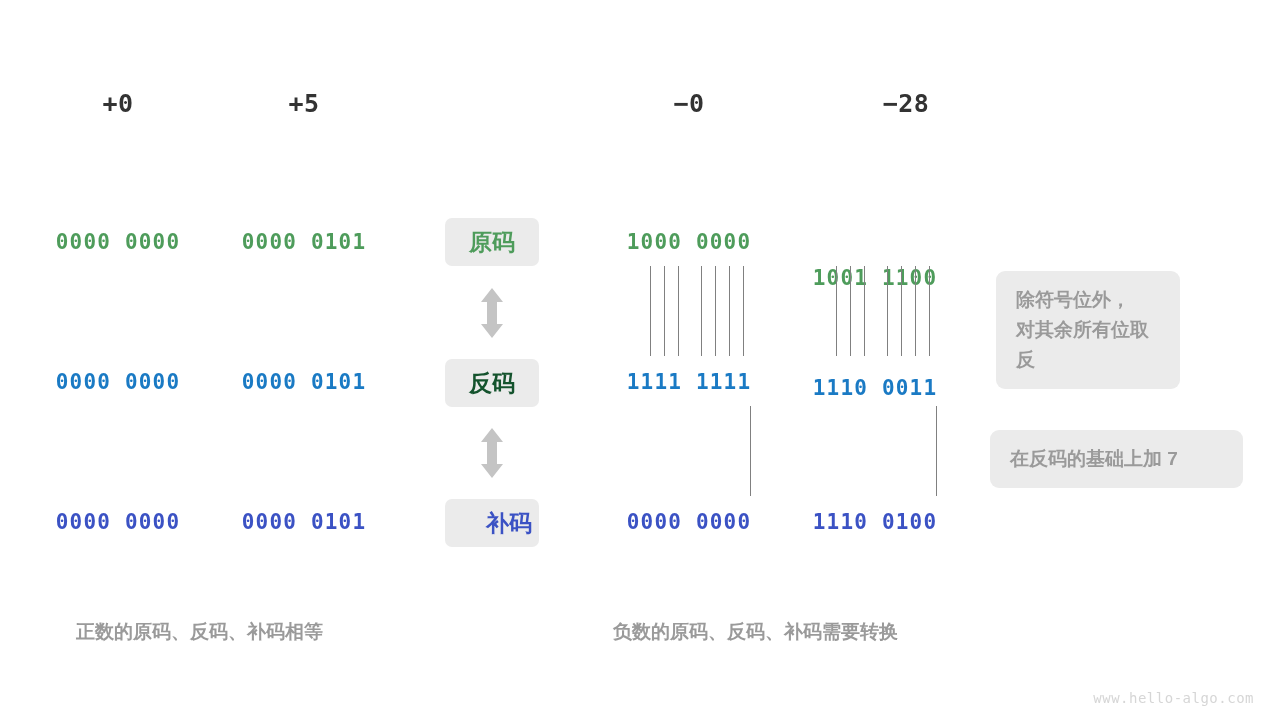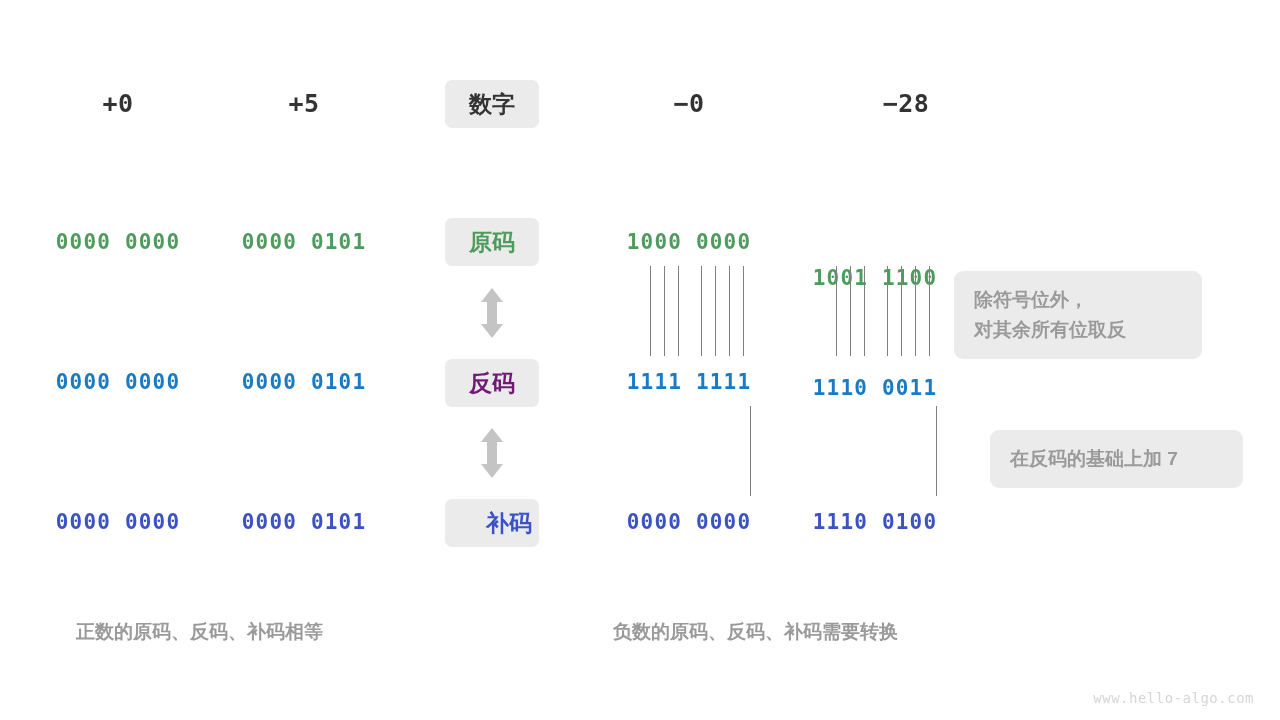--- a/index.html
+++ b/index.html
@@ -55,21 +55,21 @@
     border-radius: 7px;
     display: flex;
     align-items: center;
     justify-content: center;
     font-size: 23px;
     font-weight: bold;
     white-space: nowrap;
   }
   .chip-head   { width: 94px; height: 48px; color: #333333; }
   .chip-yuan   { width: 94px; height: 48px; color: #4e9c5b; }
-  .chip-fan    { width: 94px; height: 48px; color: #701a75; }
+  .chip-fan    { width: 94px; height: 48px; color: #14532d; }
   .chip-bu     { width: 94px; height: 48px; color: #3b52c4; }
 
   
   .arrow {
     position: absolute;
     transform: translate(-50%, -50%);
     width: 26px;
     height: 52px;
   }
 
@@ -112,21 +112,20 @@
     letter-spacing: 0.5px;
   }
 </style>
 </head>
 <body>
 
 <div class="canvas">
 
   <div class="cell num-head" style="left:118px; top:103px;">+0</div>
   <div class="cell num-head" style="left:304px; top:103px;">+5</div>
-  <div class="chip chip-head" style="left:492px; top:104px;">数字</div>
   <div class="cell num-head" style="left:689px; top:103px;">−0</div>
   <div class="cell num-head" style="left:906px; top:103px;">−28</div>
 
   <div class="cell bits green" style="left:118px; top:242px;">0000 0000</div>
   <div class="cell bits green" style="left:304px; top:242px;">0000 0101</div>
   <div class="chip chip-yuan" style="left:492px; top:242px;">原码</div>
   <div class="cell bits green" style="left:689px; top:242px;">1000 0000</div>
   <div class="cell bits green" style="left:875px; top:242px;margin-top:36px;">1001 1100</div>
 
   <div class="cell bits blue" style="left:118px; top:382px;">0000 0000</div>
@@ -164,21 +163,21 @@
   <div class="conn" style="left:850px; top:266px; height:90px;"></div>
   <div class="conn" style="left:864px; top:266px; height:90px;"></div>
   <div class="conn" style="left:887px; top:266px; height:90px;"></div>
   <div class="conn" style="left:901px; top:266px; height:90px;"></div>
   <div class="conn" style="left:915px; top:266px; height:90px;"></div>
   <div class="conn" style="left:929px; top:266px; height:90px;"></div>
 
   <div class="conn" style="left:750px; top:406px; height:90px;"></div>
   <div class="conn" style="left:936px; top:406px; height:90px;"></div>
 
-  <div class="note" style="left:954px; top:271px; width:248px;">除符号位外，
+  <div class="note" style="left:996px; top:271px; width:184px;">除符号位外，
 对其余所有位取反</div>
   <div class="note" style="left:990px; top:430px; width:253px;">在反码的基础上加  7</div>
 
   <div class="caption" style="left:58px; top:619px;margin-left:18px;">正数的原码、反码、补码相等</div>
   <div class="caption" style="left:613px; top:619px;">负数的原码、反码、补码需要转换</div>
 
   <div class="watermark">www.hello-algo.com</div>
 
 </div>
 

